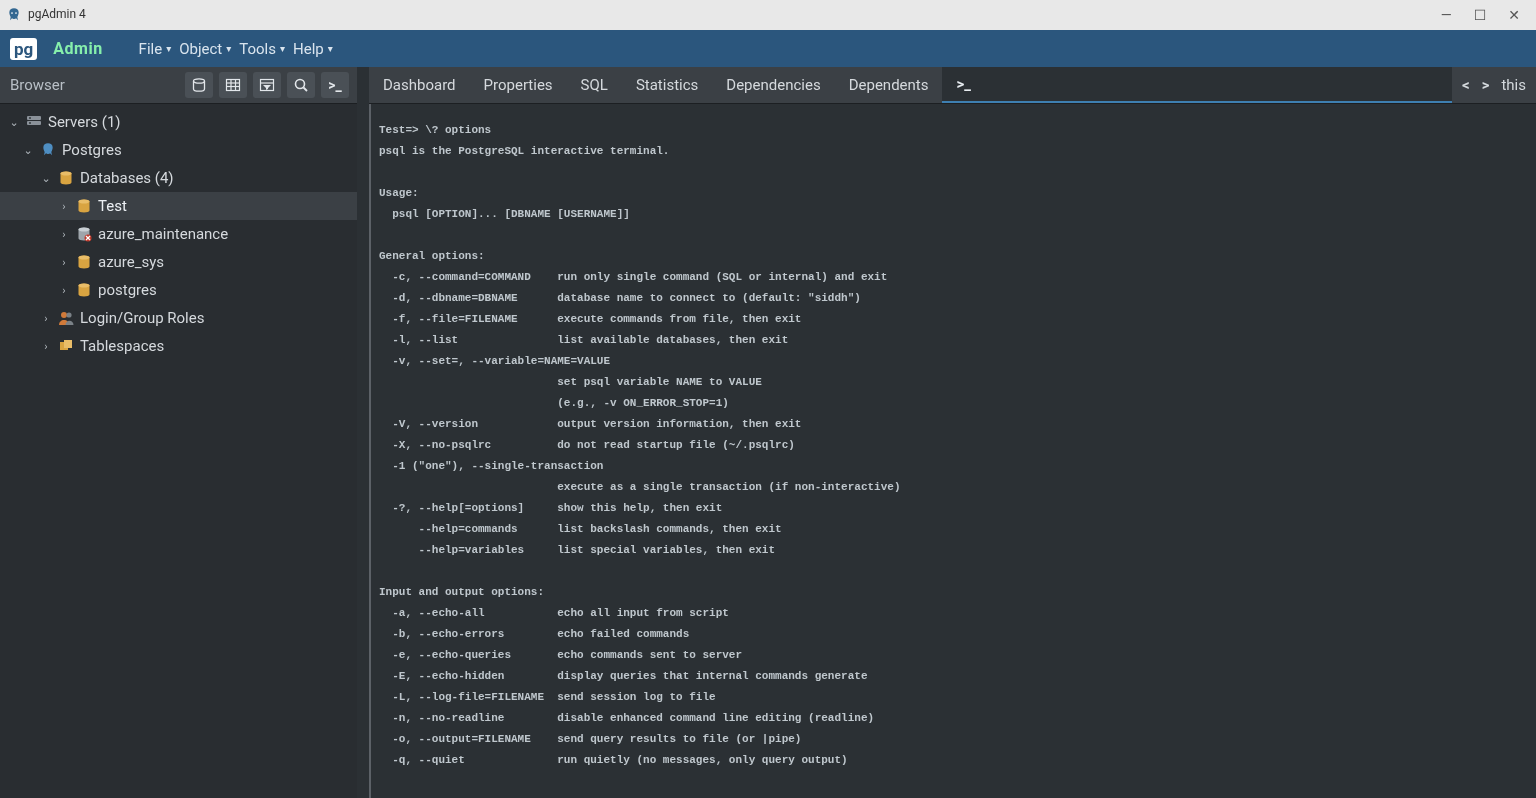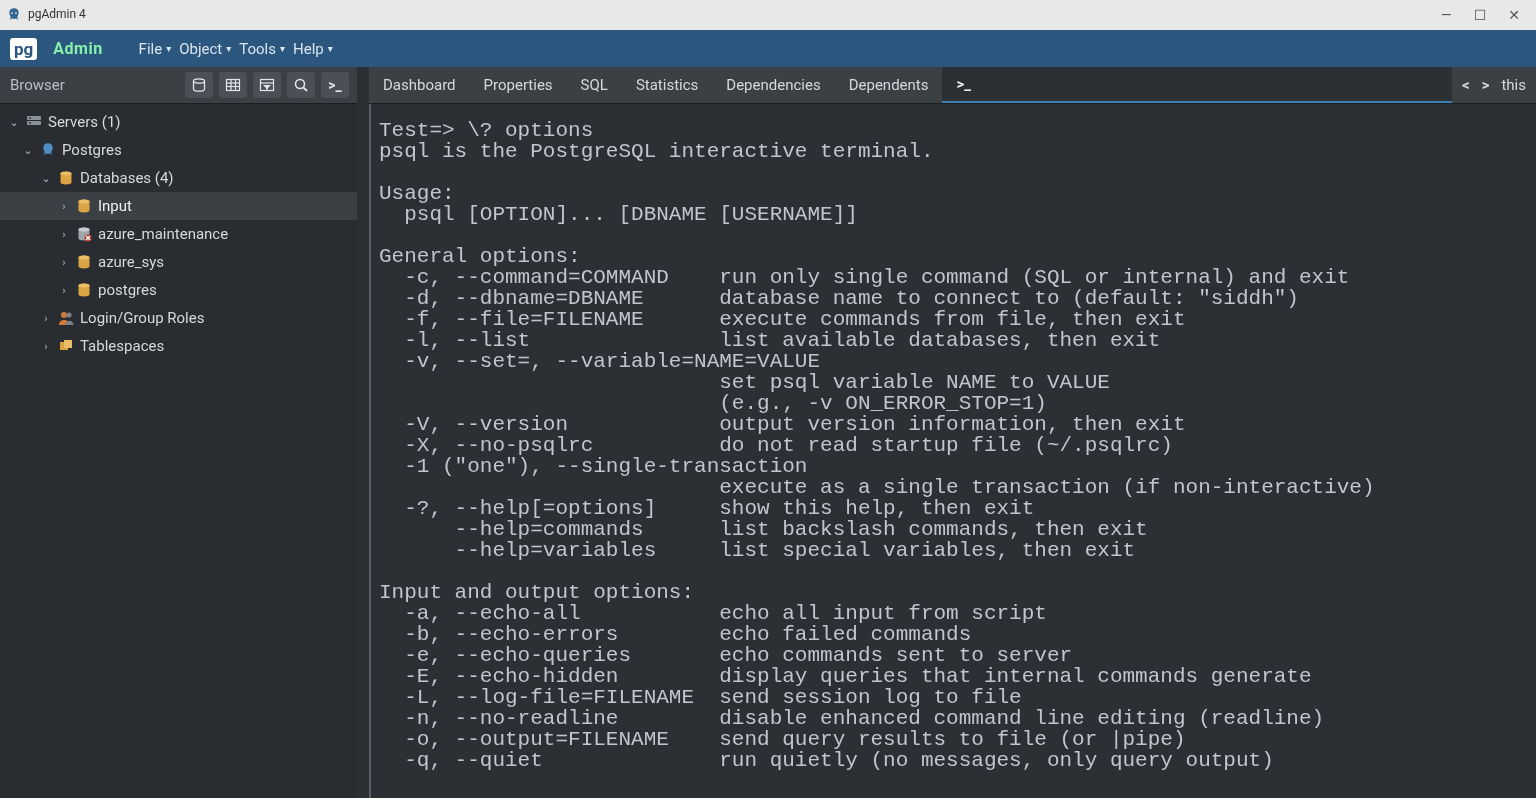--- a/index.html
+++ b/index.html
@@ -91,24 +91,25 @@
   .tab.active {
     background:#2b3034;
     border-bottom:2px solid #3e7fb1;
     color:#e7ecf0;
   }
   .tab .prompt-icon { margin-right:8px; font-weight:700; }
   .tabnav { display:flex; gap:12px; padding:0 10px; color:#d3d8dc; font-size:15px; font-weight:700; }
   .terminal {
     flex:1; padding: 16px 8px 8px 8px;
     font-family: "Consolas","Courier New",monospace;
-    font-size:21px; line-height:21px;
+    font-size:11px; line-height:21px;
     color:#bfc7cd;
     white-space:pre; overflow:auto;
     border-left:2px solid #5c6167;
+    font-weight:bold;
   }
   svg { display:block; }
 </style>
 </head>
 <body>
 
 <div class="titlebar">
   <div class="titlebar-left">
     <span class="elephant-icon">
       <svg viewBox="0 0 24 24" width="16" height="16">
@@ -229,21 +230,21 @@
 
       <div class="tree-row indent-3 selected">
         <span class="toggle">›</span>
         <span class="icon">
           <svg width="16" height="16" viewBox="0 0 16 16">
               <ellipse cx="8" cy="3.5" rx="5.5" ry="2" fill="#d9a441"></ellipse>
               <path d="M2.5 3.5v9c0 1.1 2.5 2 5.5 2s5.5-.9 5.5-2v-9" fill="#d9a441"></path>
               <ellipse cx="8" cy="3.5" rx="5.5" ry="2" fill="#e9bd68"></ellipse>
             </svg>
         </span>
-        <span class="label">Input</span>
+        <span class="label">Test</span>
       </div>
 
       <div class="tree-row indent-3">
         <span class="toggle">›</span>
         <span class="icon">
           <svg width="16" height="16" viewBox="0 0 16 16">
               <ellipse cx="8" cy="3.5" rx="5.5" ry="2" fill="#9ea5ab"></ellipse>
               <path d="M2.5 3.5v9c0 1.1 2.5 2 5.5 2s5.5-.9 5.5-2v-9" fill="#9ea5ab"></path>
               <ellipse cx="8" cy="3.5" rx="5.5" ry="2" fill="#c8ced3"></ellipse>
               <circle cx="12" cy="12" r="3.5" fill="#c0392b"></circle>

